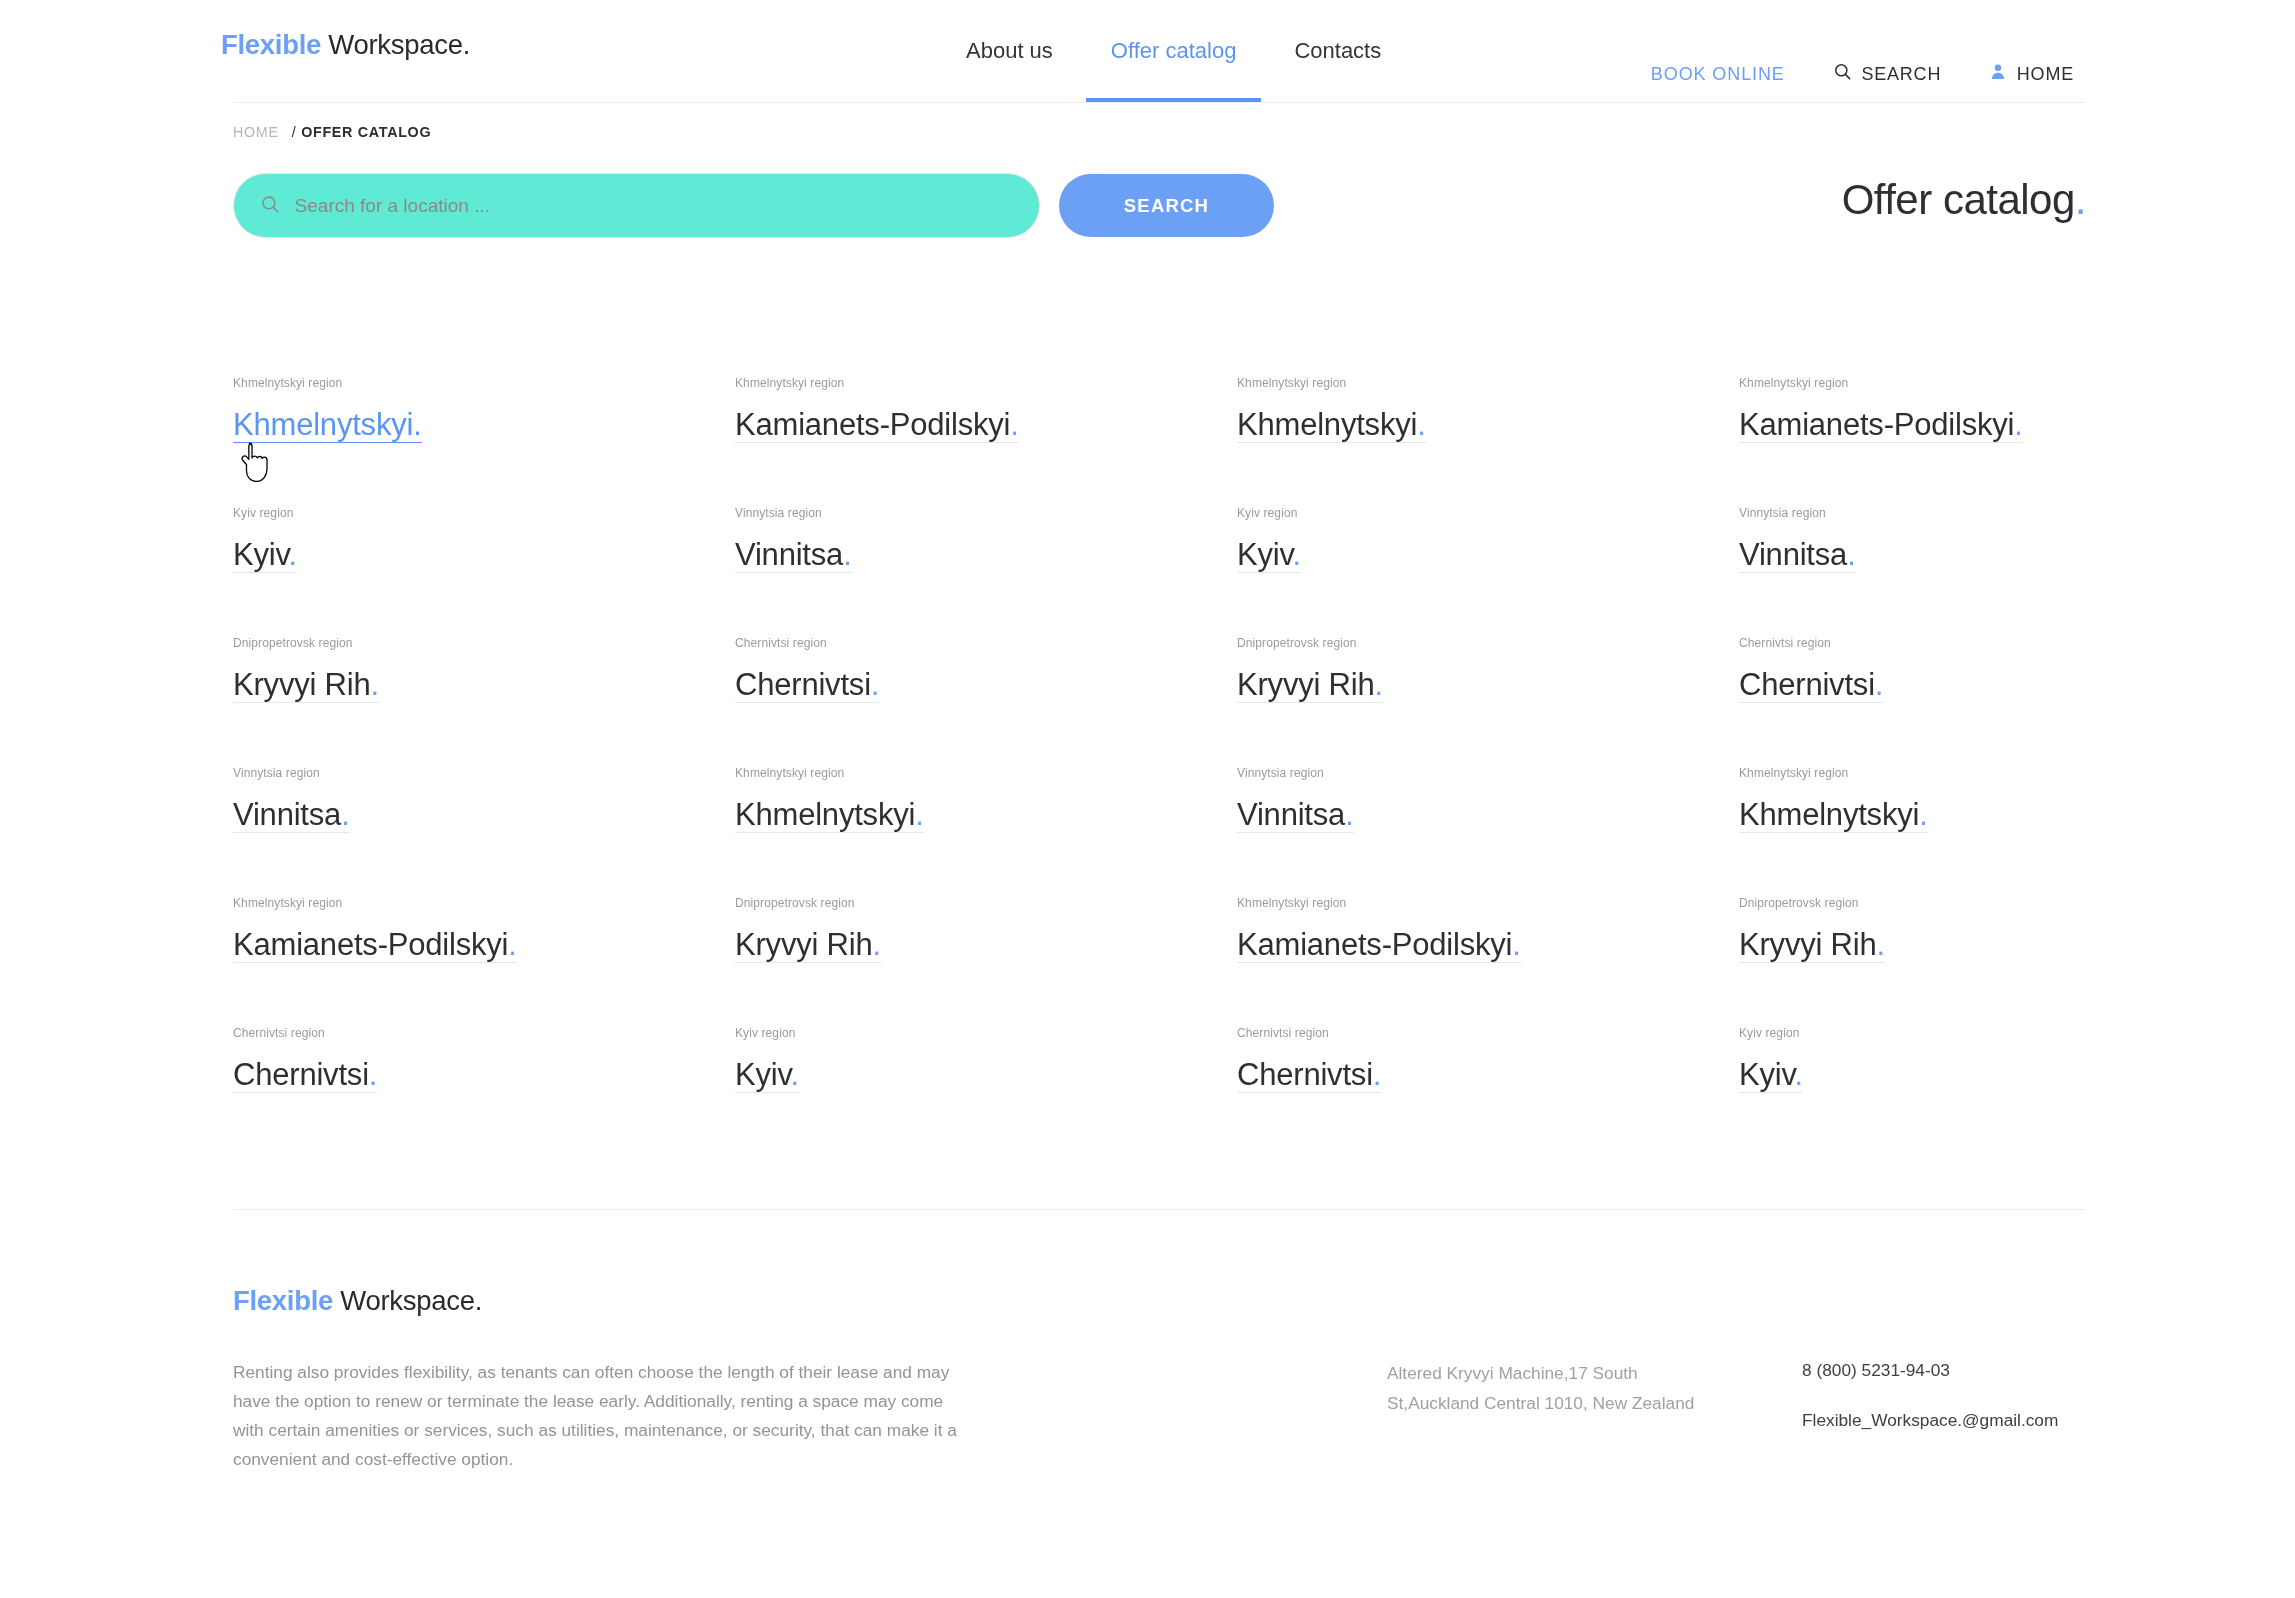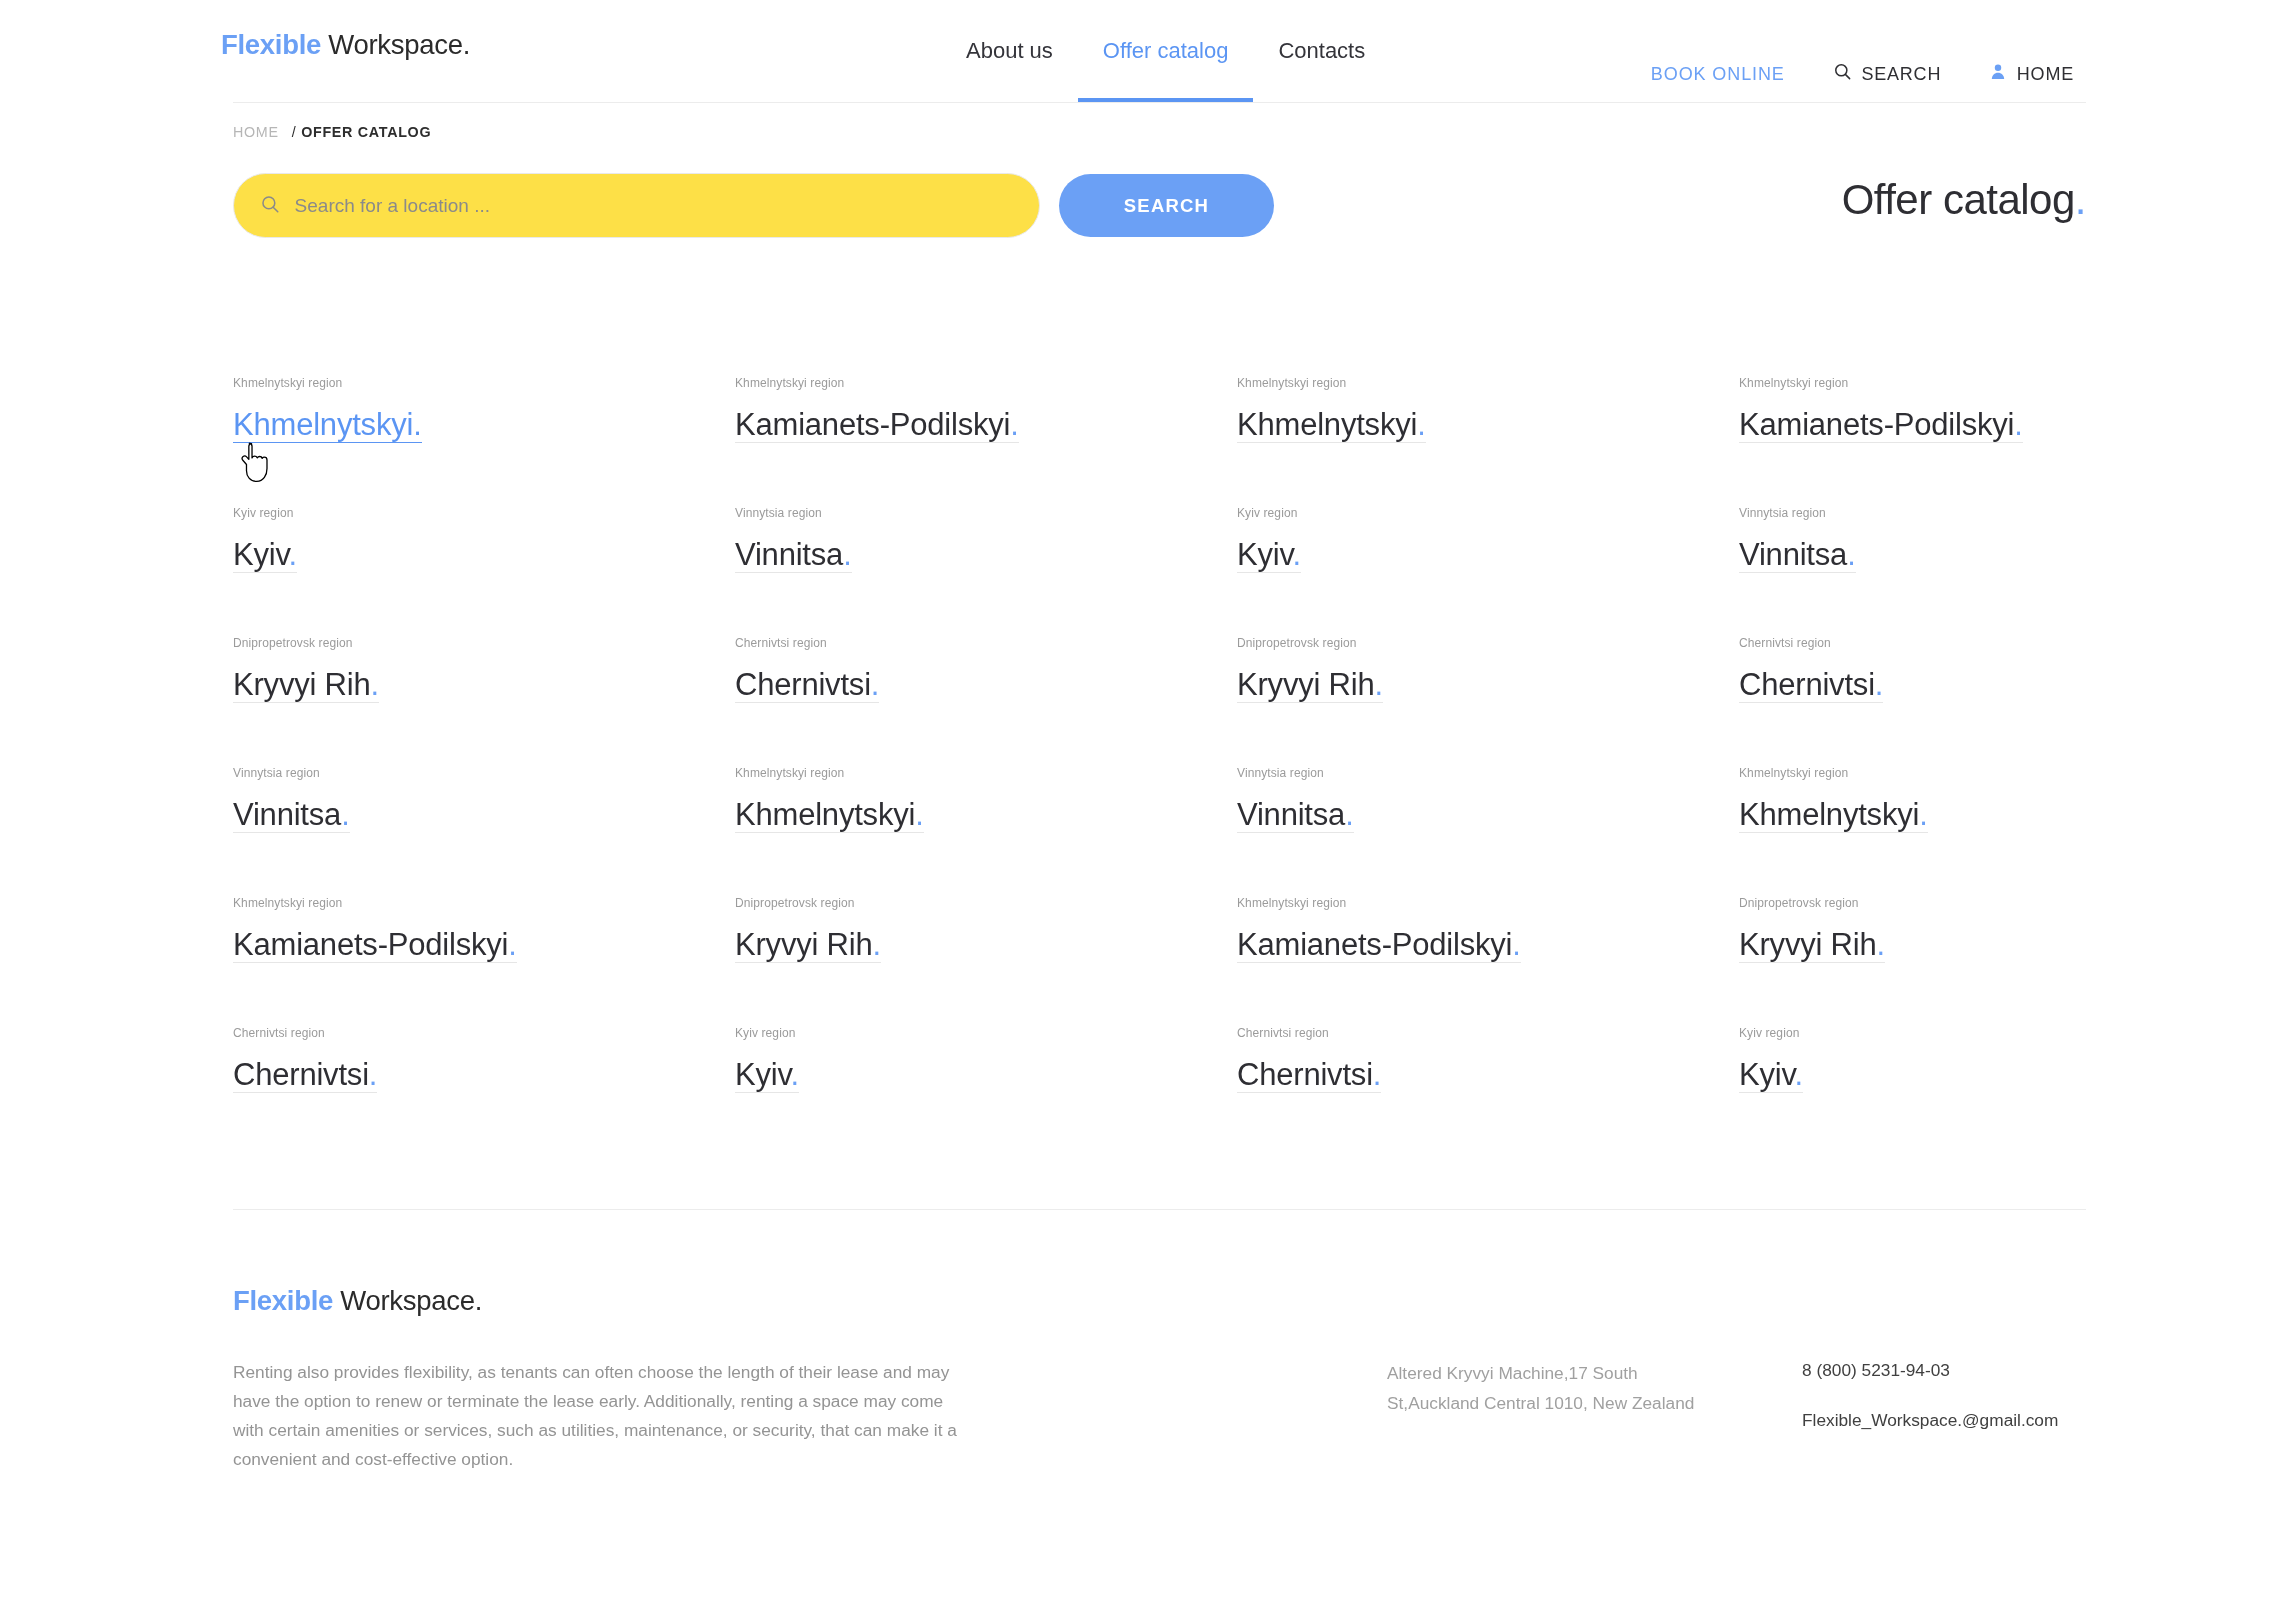--- a/index.html
+++ b/index.html
@@ -50,21 +50,21 @@
   .logo .dark { color: #2b2b2b; font-weight: 400; }
   .logo .dot  { color: #2b2b2b; }
 
   .mainnav {
     position: absolute;
     left: 720px;
     top: 0;
     height: 102px;
     display: flex;
     align-items: center;
-    gap: 0px;
+    gap: 8px;
   }
   .navitem {
     position: relative;
     height: 102px;
     display: flex;
     align-items: center;
     padding: 0 25px;
     font-size: 22px;
     color: #34343a;
     white-space: nowrap;
@@ -136,21 +136,21 @@
     width: 807px;
     height: 66px;
   }
   .searchfield {
     position: absolute;
     left: 0; top: 0;
     width: 807px;
     height: 65px;
     border: 1.2px solid #e9e9e9;
     border-radius: 36px;
-    background: #fde047;
+    background: #5eead4;
     box-sizing: border-box;
     display: flex;
     align-items: center;
     padding-left: 26px;
     cursor: text;
   }
   .searchfield .mag { flex: 0 0 auto; margin-right: 14.3px; }
   .searchinput {
     border: 0;
     outline: 0;

